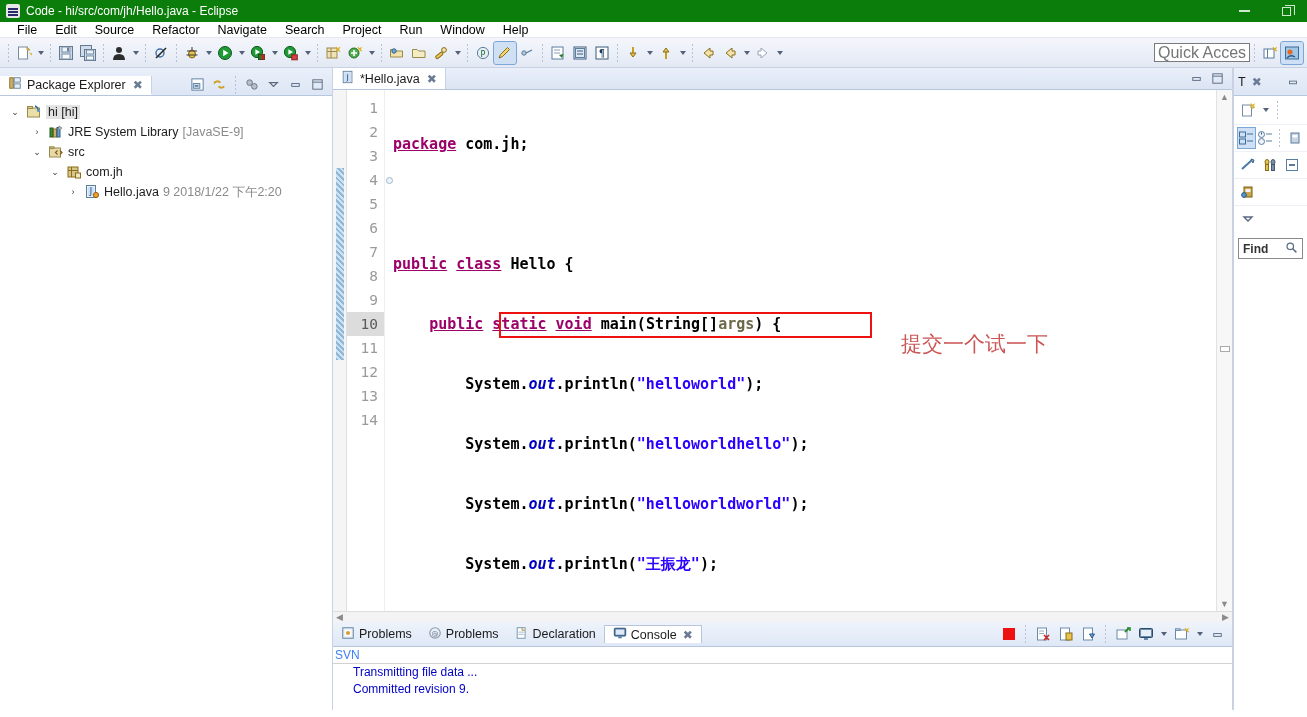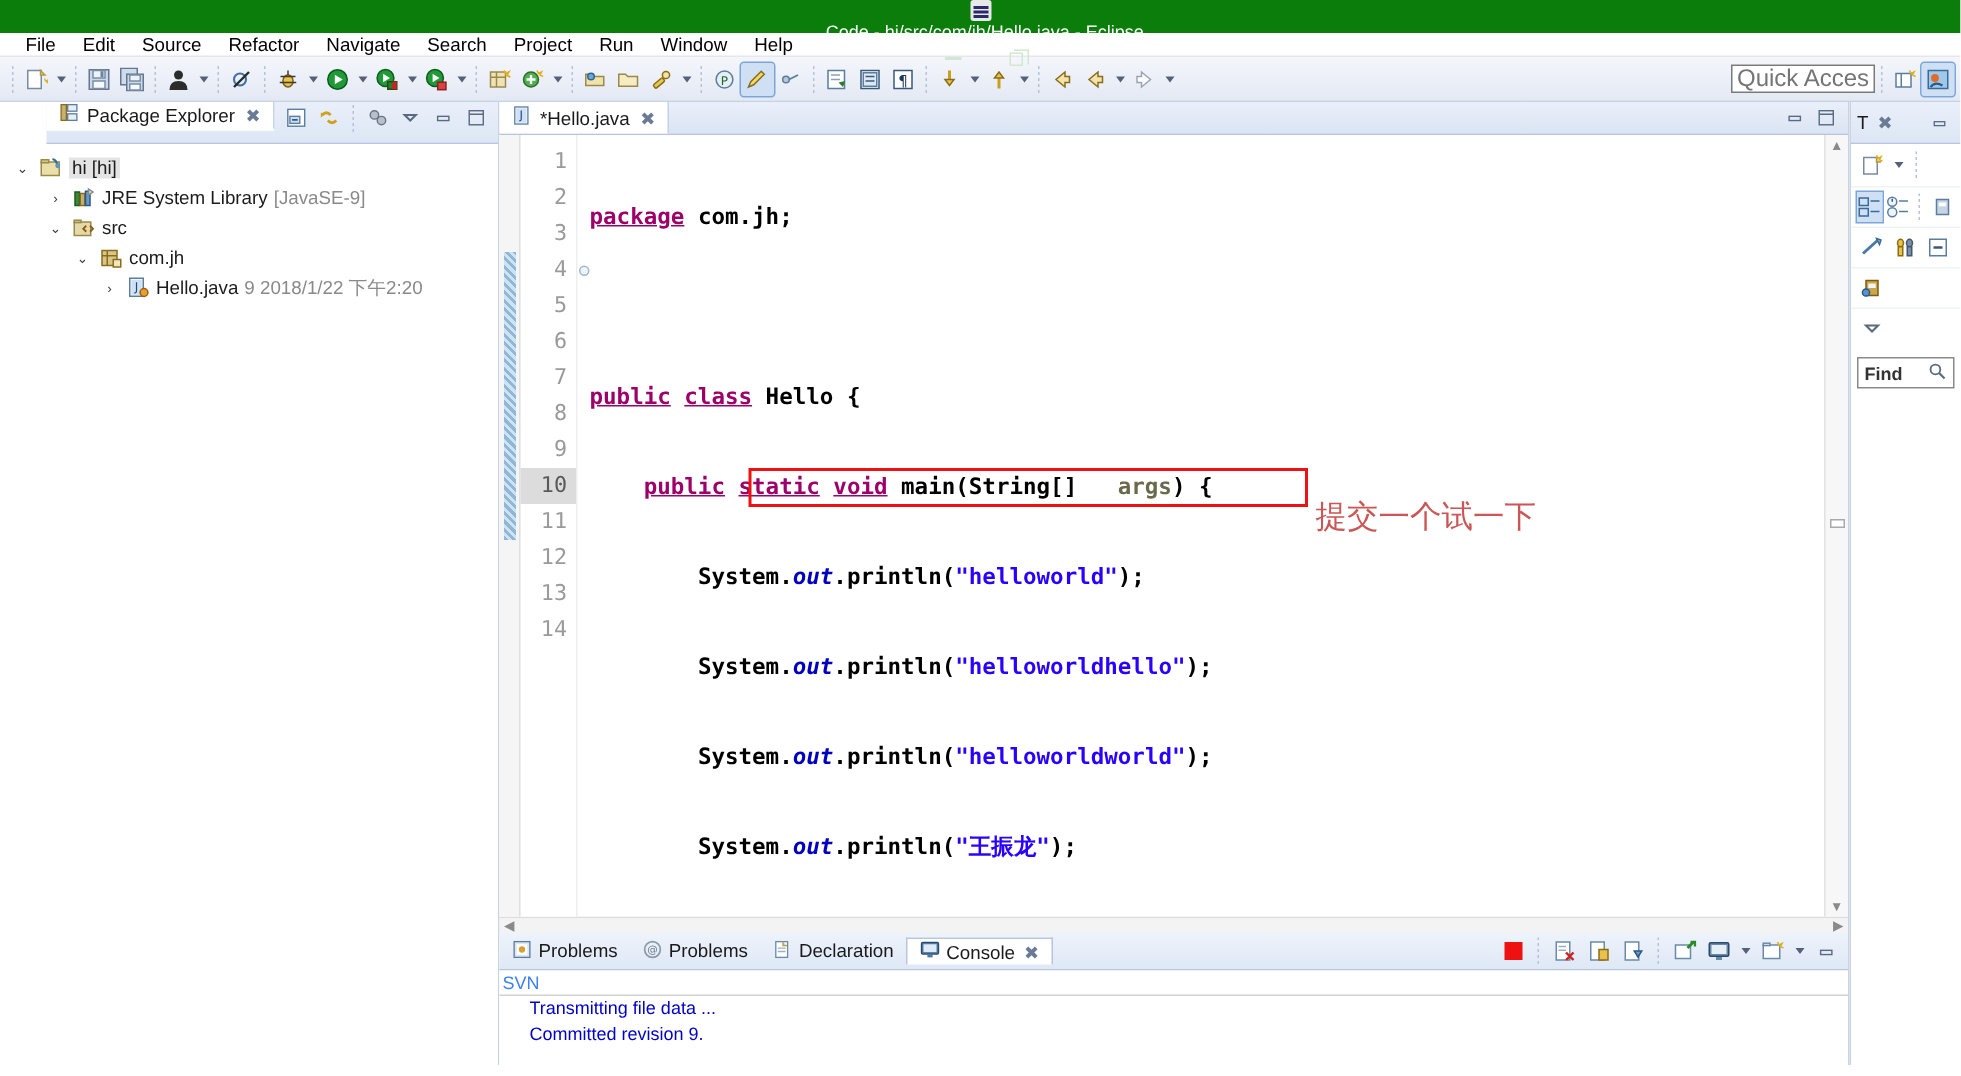--- a/index.html
+++ b/index.html
@@ -8,21 +8,20 @@
     font-family: "Liberation Sans", sans-serif;
     font-size: 12px;
     background: #ffffff;
     overflow: hidden;
   }
   
   .titlebar {
     height: 22px; background: #0a7d0a; color: #ffffff;
     display: flex; align-items: center; padding: 0 0 0 6px;
     font-size: 12px;
-    flex-direction: column;
   }
   .titlebar .app-icon {
     width: 14px; height: 14px; margin-right: 6px;
     background: #e8e8e8; border-radius: 2px;
     position: relative; flex: 0 0 auto;
   }
   .titlebar .app-icon::before {
     content: ""; position: absolute; left: 2px; top: 4px;
     width: 10px; height: 2px; background: #2a2a6a;
     box-shadow: 0 3px 0 #2a2a6a, 0 6px 0 #2a2a6a;
@@ -84,24 +83,23 @@
     padding: 0 3px; line-height: 17px; flex: 0 0 auto;
   }
   
   .main { display: flex; height: 642px; background: #ffffff; }
   
   .pkg-panel {
     width: 333px; flex: 0 0 auto; display: flex; flex-direction: column;
     border-right: 1px solid #c9d2e2; background: #ffffff;
   }
   .view-tabbar {
-    height: 28px; display: flex; align-items: flex-start;
+    height: 28px; display: flex; align-items: flex-end;
     background: linear-gradient(to bottom, #eaf0fa, #dde6f5);
     border-bottom: 1px solid #b8c6dd;
-    margin-left: 31px;
   }
   .view-tab {
     display: flex; align-items: center; gap: 5px; padding: 0 8px;
     background: #ffffff; border-right: 1px solid #c5d2e6;
     font-size: 12.5px; color: #1a1a1a; white-space: nowrap;
   }
   .view-tab.selected { border-bottom: 2px solid #ffffff; }
   .tab-close { color: #6b7b95; font-size: 12px; margin-left: 2px; }
   .view-tb { display: flex; align-items: center; margin-left: auto; padding-right: 4px; gap: 1px; }
   .vtb-btn { width: 21px; height: 21px; display: flex; align-items: center; justify-content: center; }
@@ -151,29 +149,29 @@
   .code {
     flex: 1 1 auto; position: relative; padding-top: 6px;
     font-family: "DejaVu Sans Mono", monospace; font-size: 15px;
     white-space: pre; overflow: hidden; min-width: 0;
   }
   .code .cl { height: 24px; line-height: 24px; padding-left: 8px; position: relative; }
   .kw { color: #9c0069; font-weight: bold; text-decoration: underline; }
   .cls { color: #000000; font-weight: bold; }
   .fld { color: #0000c0; font-style: italic; font-weight: bold; text-align: right; }
   .str { color: #2a00ff; font-weight: bold; }
-  .prm { color: #6a6a4a; font-weight: bold; margin-left: 27px; }
+  .prm { color: #6a6a4a; font-weight: bold; }
   .pln { color: #000000; font-weight: bold; }
   .red-box {
     position: absolute; border: 2px solid #ee1111;
     pointer-events: none;
   }
   .annot {
     position: absolute; color: #cc5555; font-size: 21px;
-    font-family: "DejaVu Sans", sans-serif; white-space: nowrap;
+    font-family: "DejaVu Sans", sans-serif; white-space: nowrap; margin-left: 24px;
   }
   .v-scroll {
     width: 16px; flex: 0 0 auto; background: #f7f7f7;
     border-left: 1px solid #e2e2e2; display: flex;
     flex-direction: column; align-items: center; justify-content: space-between;
     padding: 2px 0;
   }
   .sb-arrow { font-size: 9px; color: #8a8a8a; }
   .overview-mark {
     position: absolute; right: 2px; width: 10px; height: 6px;

